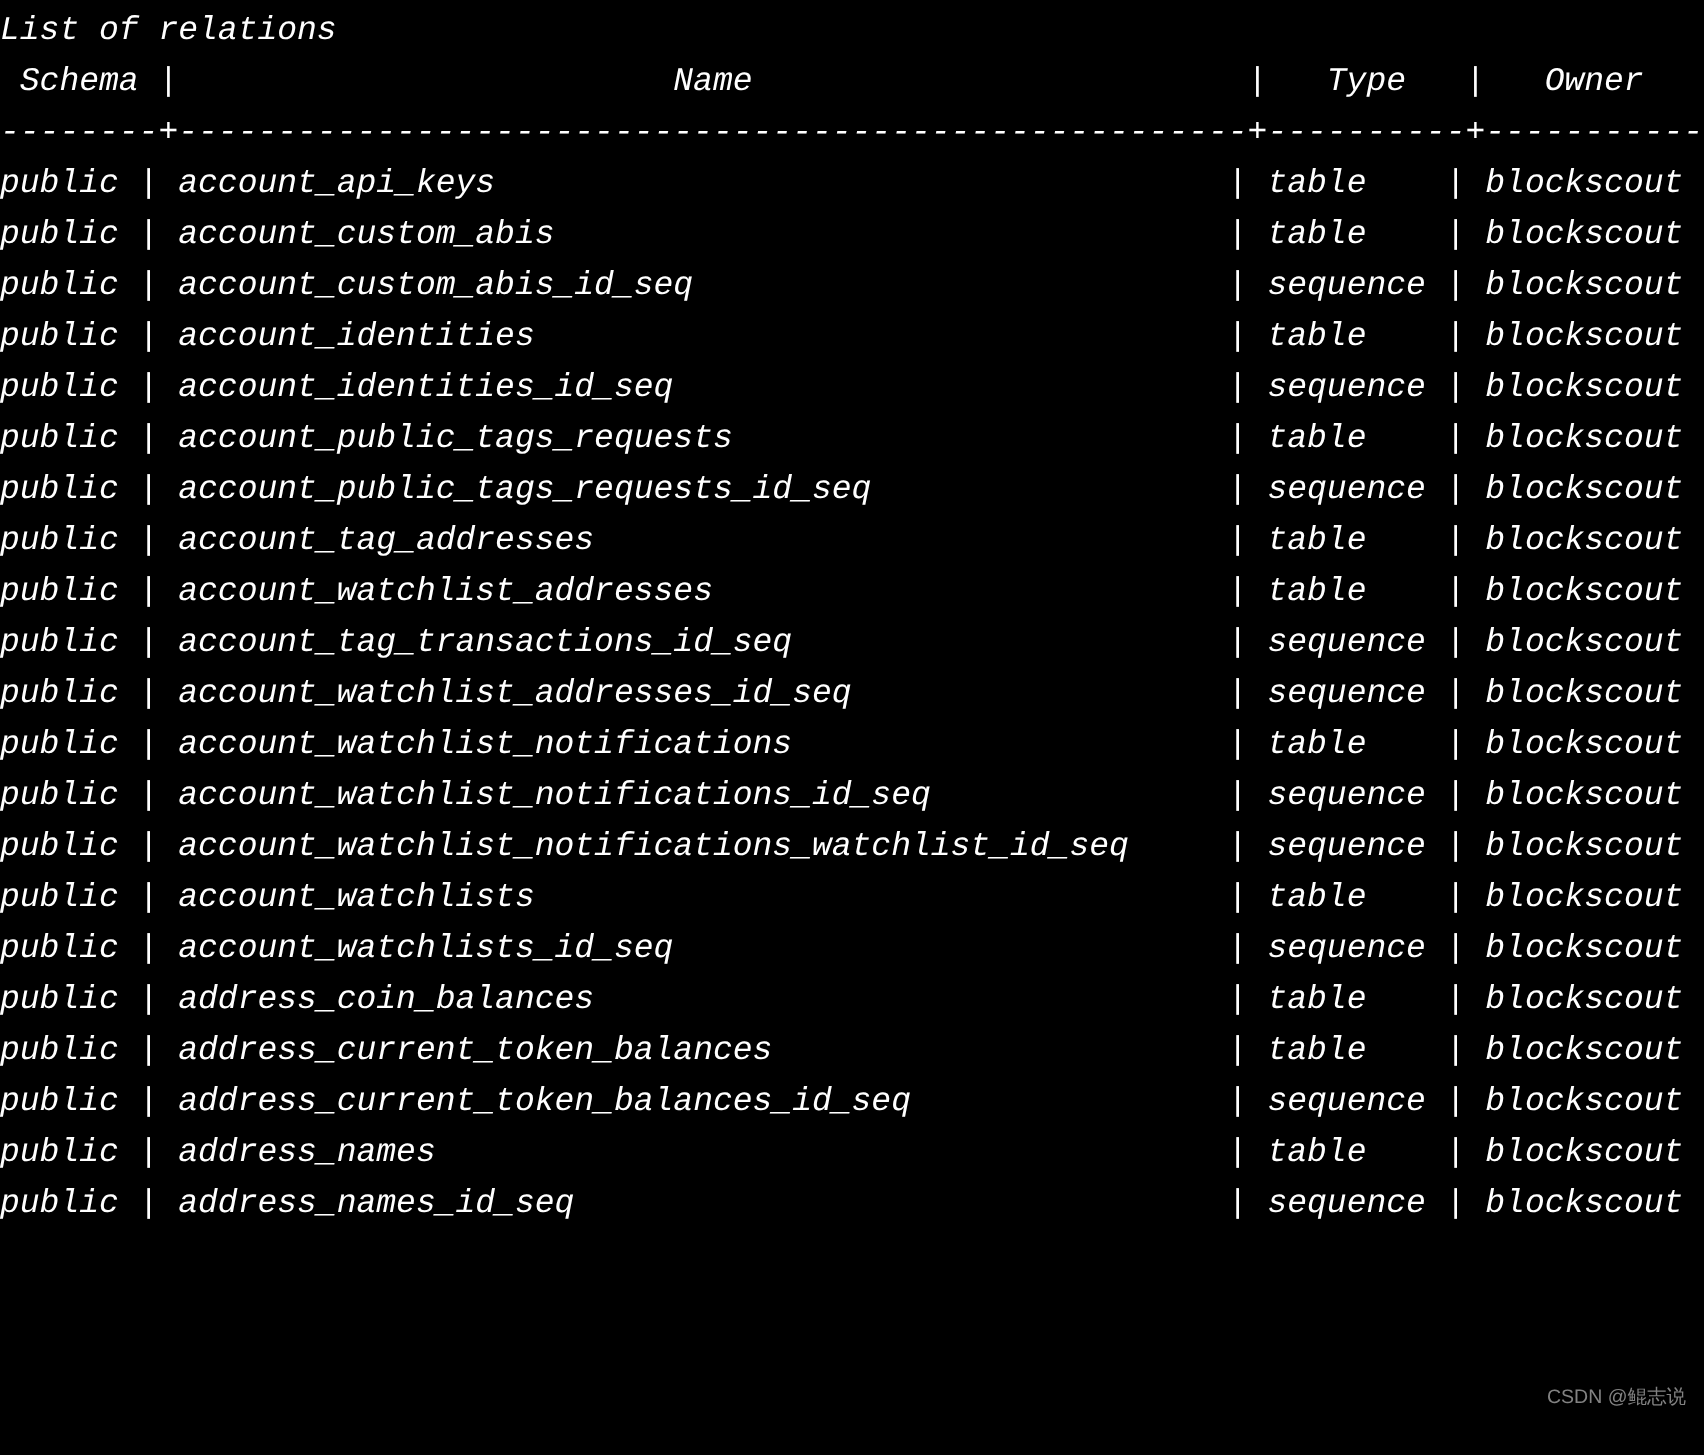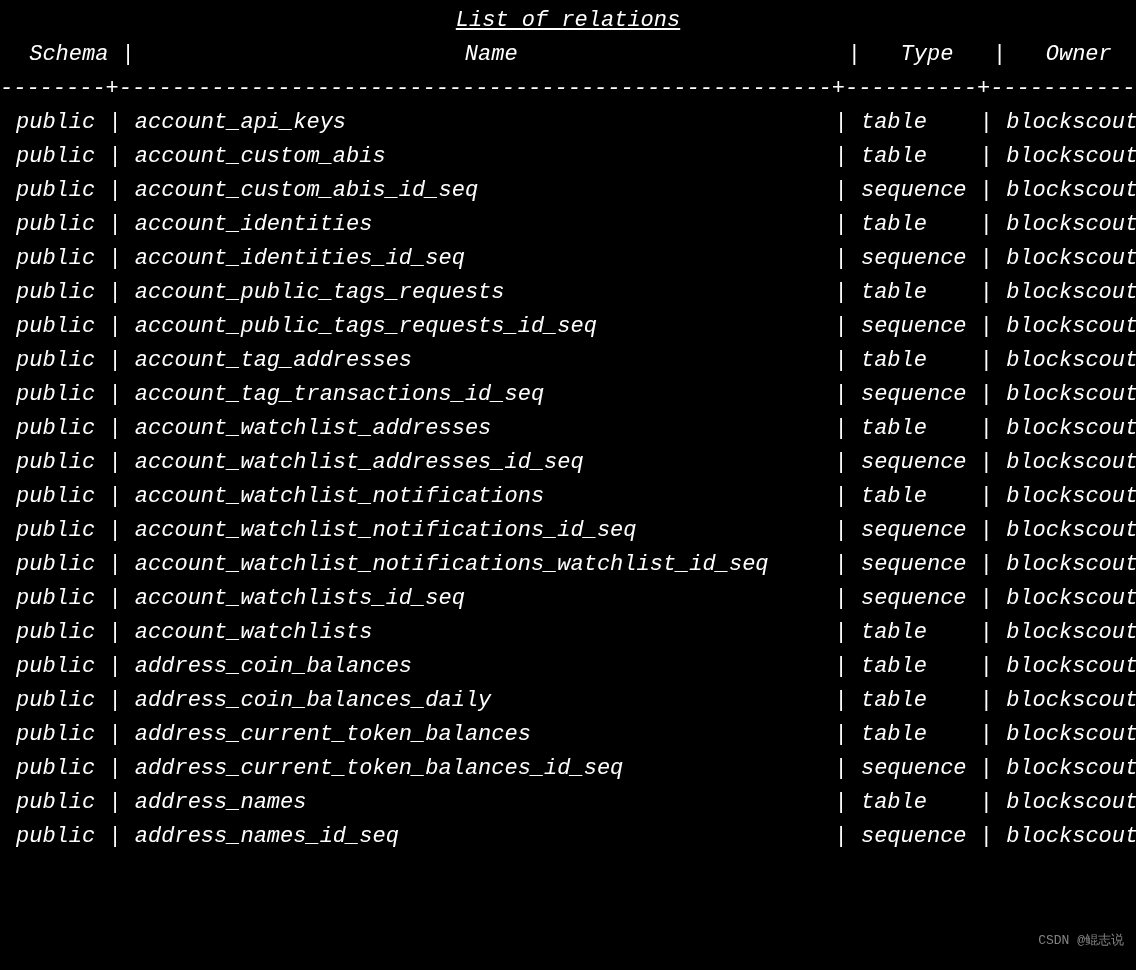--- a/index.html
+++ b/index.html
@@ -14,70 +14,67 @@
       font-size: 22px;
       font-style: italic;
       padding: 4px 0;
       width: 1136px;
       height: 970px;
       overflow: hidden;
       position: relative;
       line-height: 34px;
     }
     .title {
-      text-align: center;
       white-space: pre;
-      text-decoration: underline;
     }
     .row {
       white-space: pre;
-      padding-left: 16px;
+      padding-left: 0;
     }
     .sep {
       letter-spacing: 0;
       white-space: pre;
       padding-left: 0;
     }
     .watermark {
       position: absolute;
-      bottom: 12px;
+      bottom: 22px;
       right: 12px;
       font-size: 13px;
       font-style: normal;
       color: rgba(200,200,200,0.65);
-      font-family: Liberation Mono, monospace;
+      font-family: Liberation Sans, sans-serif;
     }
   </style>
 </head>
 <body>
 
 <div class="title">List of relations</div>
 
 <div id="header-row" class="row"> Schema |                         Name                         |   Type   |   Owner    </div>
 
 <div id="sep-row" class="sep">--------+------------------------------------------------------+----------+------------</div>
 
 <div id="body">
     <div class="row"><span>public </span>| <span>account_api_keys                                    </span> | <span>table   </span> | <span>blockscout</span></div>
     <div class="row"><span>public </span>| <span>account_custom_abis                                 </span> | <span>table   </span> | <span>blockscout</span></div>
     <div class="row"><span>public </span>| <span>account_custom_abis_id_seq                          </span> | <span>sequence</span> | <span>blockscout</span></div>
     <div class="row"><span>public </span>| <span>account_identities                                  </span> | <span>table   </span> | <span>blockscout</span></div>
     <div class="row"><span>public </span>| <span>account_identities_id_seq                           </span> | <span>sequence</span> | <span>blockscout</span></div>
     <div class="row"><span>public </span>| <span>account_public_tags_requests                        </span> | <span>table   </span> | <span>blockscout</span></div>
     <div class="row"><span>public </span>| <span>account_public_tags_requests_id_seq                 </span> | <span>sequence</span> | <span>blockscout</span></div>
     <div class="row"><span>public </span>| <span>account_tag_addresses                               </span> | <span>table   </span> | <span>blockscout</span></div>
+    <div class="row"><span>public </span>| <span>account_watchlist_addresses                         </span> | <span>table   </span> | <span>blockscout</span></div>
     <div class="row"><span>public </span>| <span>account_tag_transactions_id_seq                     </span> | <span>sequence</span> | <span>blockscout</span></div>
-    <div class="row"><span>public </span>| <span>account_watchlist_addresses                         </span> | <span>table   </span> | <span>blockscout</span></div>
     <div class="row"><span>public </span>| <span>account_watchlist_addresses_id_seq                  </span> | <span>sequence</span> | <span>blockscout</span></div>
     <div class="row"><span>public </span>| <span>account_watchlist_notifications                     </span> | <span>table   </span> | <span>blockscout</span></div>
     <div class="row"><span>public </span>| <span>account_watchlist_notifications_id_seq              </span> | <span>sequence</span> | <span>blockscout</span></div>
     <div class="row"><span>public </span>| <span>account_watchlist_notifications_watchlist_id_seq    </span> | <span>sequence</span> | <span>blockscout</span></div>
+    <div class="row"><span>public </span>| <span>account_watchlists                                  </span> | <span>table   </span> | <span>blockscout</span></div>
     <div class="row"><span>public </span>| <span>account_watchlists_id_seq                           </span> | <span>sequence</span> | <span>blockscout</span></div>
-    <div class="row"><span>public </span>| <span>account_watchlists                                  </span> | <span>table   </span> | <span>blockscout</span></div>
     <div class="row"><span>public </span>| <span>address_coin_balances                               </span> | <span>table   </span> | <span>blockscout</span></div>
-    <div class="row"><span>public </span>| <span>address_coin_balances_daily                         </span> | <span>table   </span> | <span>blockscout</span></div>
     <div class="row"><span>public </span>| <span>address_current_token_balances                      </span> | <span>table   </span> | <span>blockscout</span></div>
     <div class="row"><span>public </span>| <span>address_current_token_balances_id_seq               </span> | <span>sequence</span> | <span>blockscout</span></div>
     <div class="row"><span>public </span>| <span>address_names                                       </span> | <span>table   </span> | <span>blockscout</span></div>
     <div class="row"><span>public </span>| <span>address_names_id_seq                                </span> | <span>sequence</span> | <span>blockscout</span></div>
   </div>
 
 <div class="watermark">CSDN @鲲志说</div>
 
 </body></html>

